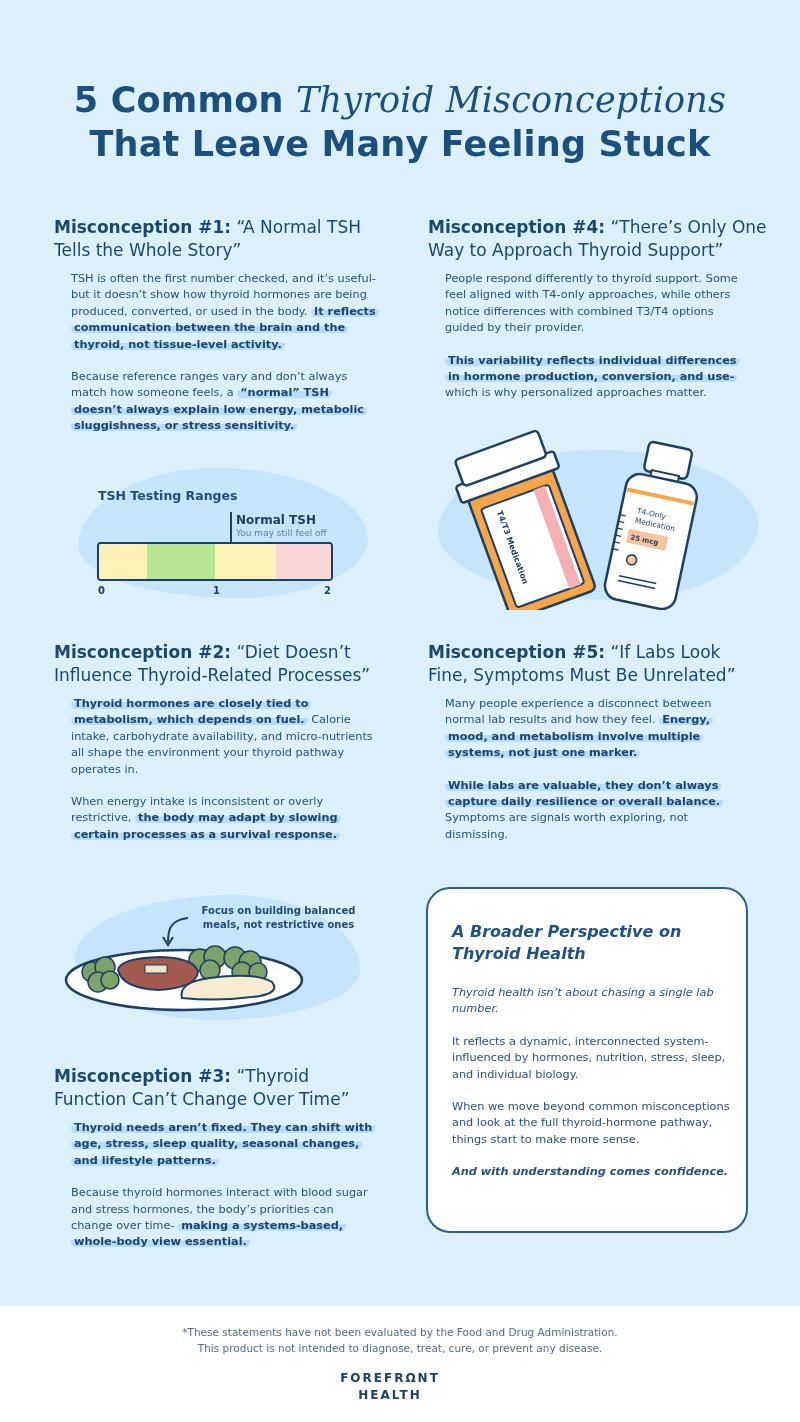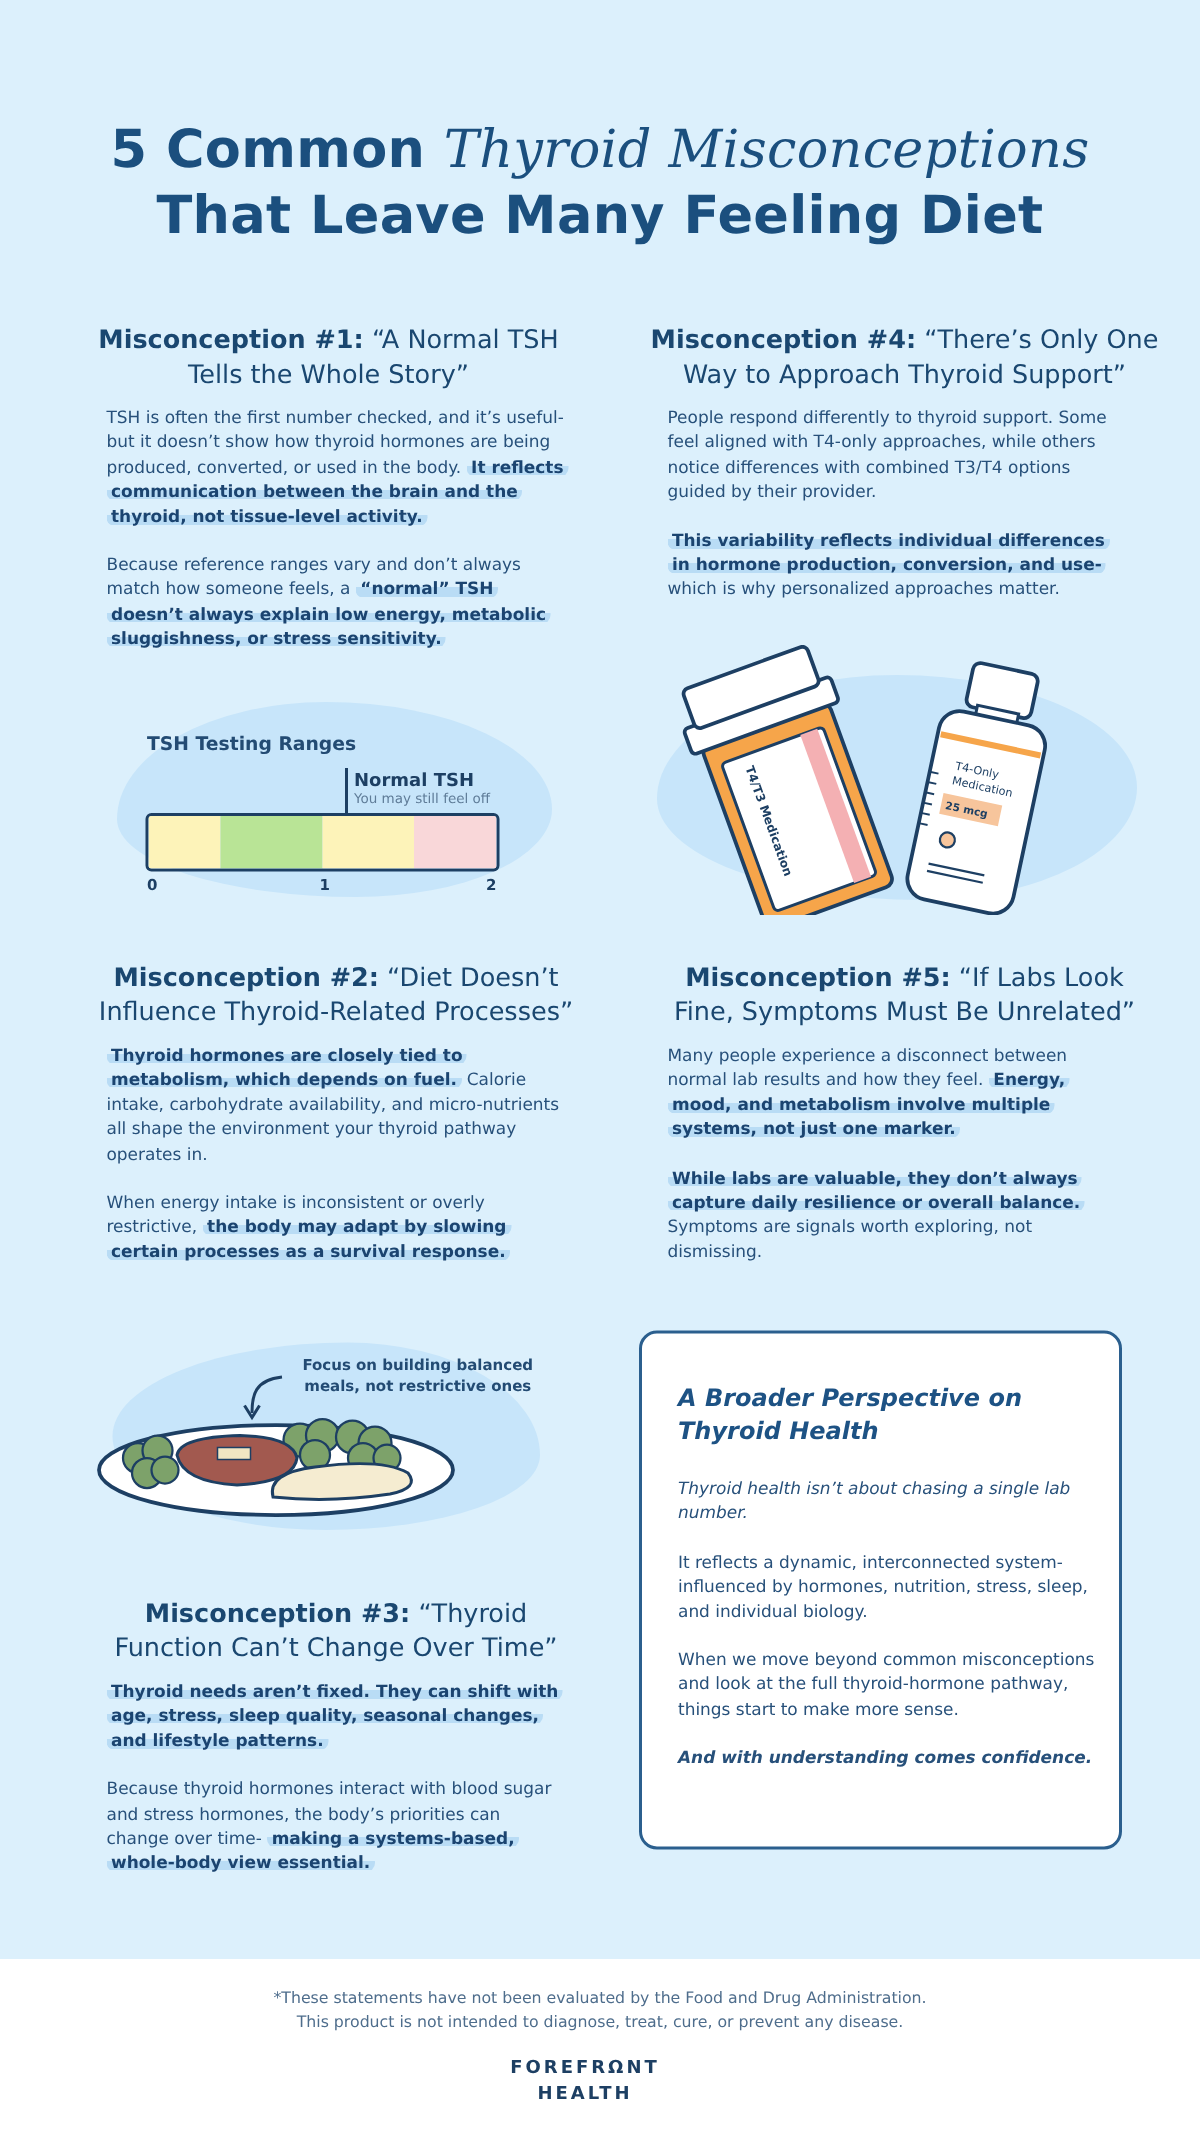--- a/index.html
+++ b/index.html
@@ -12,21 +12,21 @@
   }
   .abs { position: absolute; }
   .title {
     left: 0; width: 800px; top: 78px; text-align: center;
     font-family: "DejaVu Sans", sans-serif;
     font-size: 35px; line-height: 44px; color: #1b4f7e; font-weight: bold;
     letter-spacing: 0.2px;
   }
   .title em { font-style: italic; font-weight: normal; font-family: "DejaVu Serif", serif; }
   .heading {
-    font-size: 17px; line-height: 23px; color: #1a4770; text-align: center;
+    font-size: 17px; line-height: 23px; color: #1a4770;
   }
   .heading b { font-weight: bold; }
   .body {
     font-size: 11.3px; line-height: 16.4px; color: #27507a;
   }
   .body p { margin: 0 0 16px 0; }
   .hl {
     font-weight: bold; color: #1b4470;
     background: linear-gradient(to bottom, transparent 42%, #b9dcf5 42%, #b9dcf5 92%, transparent 92%);
     border-radius: 6px;
@@ -34,37 +34,37 @@
     padding: 0 3px;
   }
   .blob { background: #c7e5fa; border-radius: 50%; }
   .chart-title { font-size: 12.5px; color: #234b73; font-weight: bold; text-align: left; }
   .tsh-bar {
     border: 2px solid #1d3f63; border-radius: 4px; display: flex; overflow: hidden; box-sizing: border-box;
   }
   .seg { height: 100%; }
   .tick { font-size: 10px; font-weight: bold; color: #1d3f63; }
   .card {
-    background: #ffffff; border: 2px solid #2b5f8e; border-radius: 12px; box-sizing: border-box;
+    background: #ffffff; border: 2px solid #2b5f8e; border-radius: 24px; box-sizing: border-box;
   }
   .card-title { font-size: 16px; line-height: 22px; font-weight: bold; font-style: italic; color: #1d5284; }
   .card-body { font-size: 11.3px; line-height: 16.4px; color: #27507a; }
   .card-body p { margin: 0 0 16px 0; }
   .card-body p.it { font-style: italic; }
   .card-body p.itb { font-style: italic; font-weight: bold; }
   .footer { left: 0; top: 1306px; width: 800px; height: 116px; background: #ffffff; }
   .disclaimer { font-size: 10.5px; line-height: 16px; color: #4e6d8c; text-align: center; }
   .logo { font-size: 12px; font-weight: bold; letter-spacing: 2px; color: #1d3f63; text-align: center; line-height: 17px; }
 </style>
 </head>
 <body>
 
 <div class="abs title">
   <div><span>5 Common </span><em>Thyroid Misconceptions</em></div>
-  <div>That Leave Many Feeling Diet</div>
+  <div>That Leave Many Feeling Stuck</div>
 </div>
 
 <section>
   <div class="abs heading" style="left:54px; top:216px; width:330px;">
     <b>Misconception #1:</b> <span>“A Normal TSH</span><br>
     <span>Tells the Whole Story”</span>
   </div>
   <div class="abs body" style="left:71px; top:271px; width:305px;">
     <p><span>TSH is often the first number checked, and it’s useful- but it doesn’t show how thyroid hormones are being produced, converted, or used in the body. </span><span class="hl">It reflects communication between the brain and the thyroid, not tissue-level activity.</span></p>
     <p><span>Because reference ranges vary and don’t always match how someone feels, a </span><span class="hl">“normal” TSH doesn’t always explain low energy, metabolic sluggishness, or stress sensitivity.</span></p>

